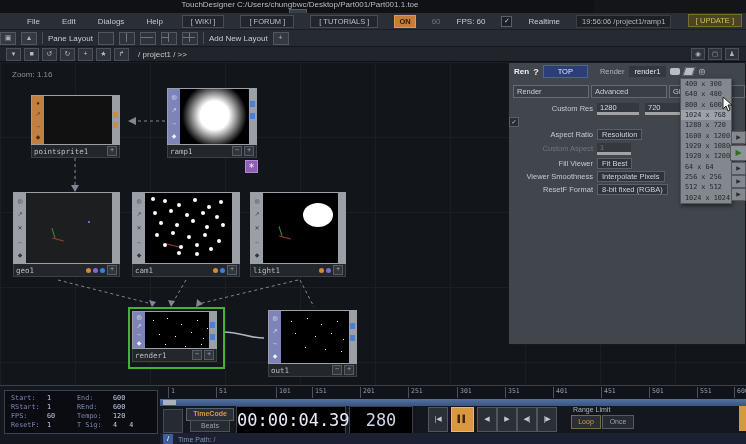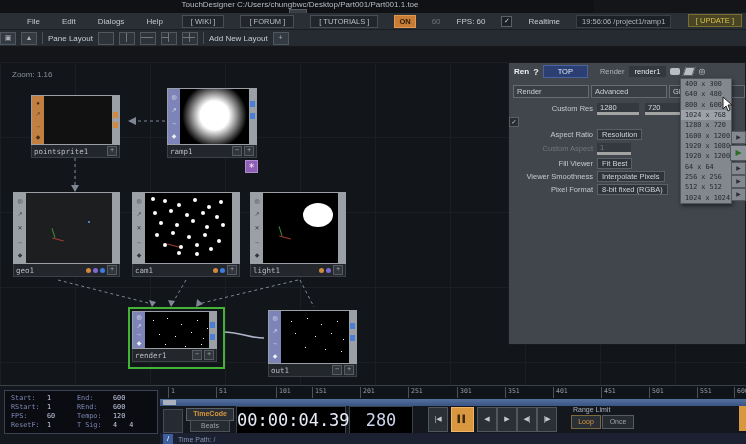--- a/index.html
+++ b/index.html
@@ -181,20 +181,35 @@
       </span>
     <span class="laybtn">
         <i style="left:6px;top:0;width:1px;height:9px"></i>
         <i style="left:0;top:4px;width:12px;height:1px"></i>
       </span>
     <span class="vdiv"></span>
     <span>Add New Layout</span>
     <span class="tico">+</span>
   </div>
 
+  <div class="abs pathbar">
+    <span class="pico">▾</span>
+    <span class="pico">■</span>
+    <span class="pico">↺</span>
+    <span class="pico dim">↻</span>
+    <span class="pico">+</span>
+    <span class="pico">★</span>
+    <span class="pico">↱</span>
+    <span class="crumb">/ project1 / &gt;&gt;</span>
+    <span style="flex:1"></span>
+    <span class="paneico">◉</span>
+    <span class="paneico">▢</span>
+    <span class="paneico">♟</span>
+    <span style="width:4px"></span>
+  </div>
 
   <div class="abs network">
     <span class="abs zoomlbl">Zoom: 1.16</span>
 
     <svg class="wires" width="746" height="323">
       <g stroke="#7f8796" stroke-width="1" fill="none" stroke-dasharray="3,3">
         <line x1="165" y1="59" x2="134" y2="59"></line>
         <line x1="75" y1="96" x2="75" y2="124"></line>
         <line x1="58" y1="218" x2="152" y2="242"></line>
         <line x1="186" y1="218" x2="172" y2="242"></line>
@@ -407,21 +422,21 @@
     </div>
     <div class="prow" style="left:0;top:95px">
       <span class="plab">Fill Viewer</span>
       <span class="pmenu">Fit Best</span>
     </div>
     <div class="prow" style="left:0;top:108px">
       <span class="plab">Viewer Smoothness</span>
       <span class="pmenu">Interpolate Pixels</span>
     </div>
     <div class="prow" style="left:0;top:121px">
-      <span class="plab">Pixel Format</span>
+      <span class="plab">ResetF Format</span>
       <span class="pmenu">8-bit fixed (RGBA)</span>
     </div>
   </div>
 
   <div class="abs resmenu">
     <div class="ritem">400 x 300</div>
     <div class="ritem">640 x 480</div>
     <div class="ritem">800 x 600</div>
     <div class="ritem hl">1024 x 768</div>
     <div class="ritem">1280 x 720</div>

